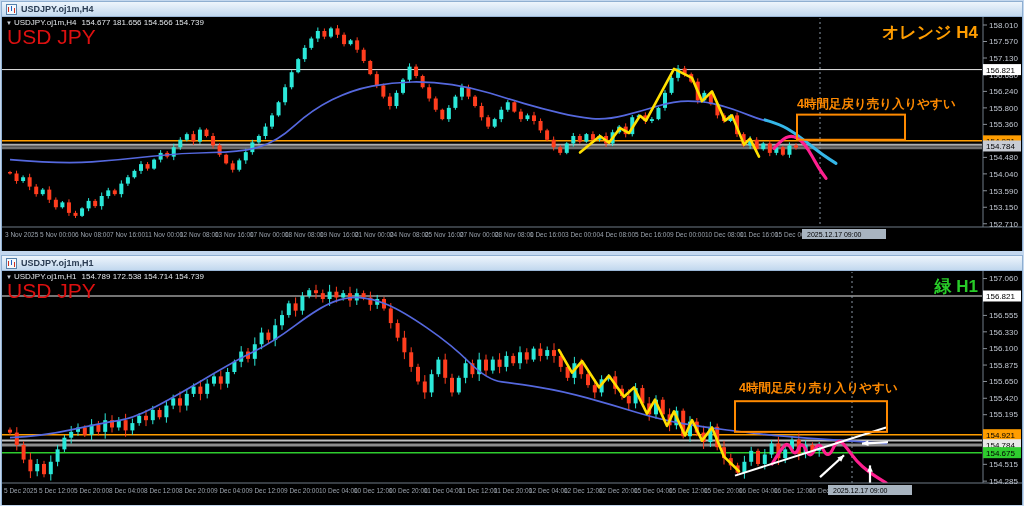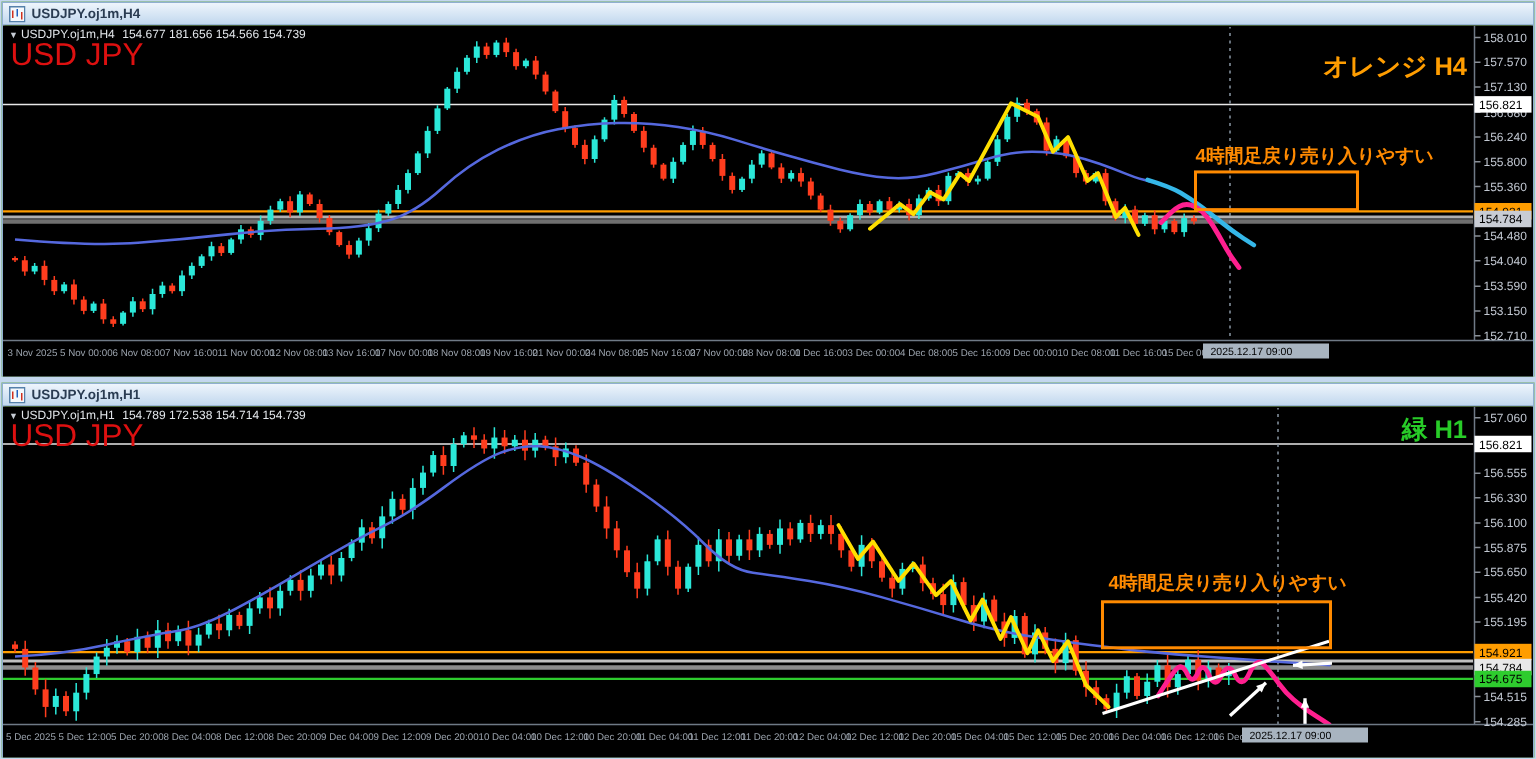--- a/index.html
+++ b/index.html
@@ -1,19 +1,19 @@
 <!DOCTYPE html>
 <html><head>
 <meta charset="utf-8">
 <style>
   html,body{margin:0;padding:0}
   body{width:1024px;height:506px;background:#c3d7ee;overflow:hidden;
        font-family:"Liberation Sans",sans-serif;position:relative}
   .mt-window{position:absolute;left:1px;width:1022px;height:250px;box-sizing:border-box;
-       border:1px solid #8fafd1;background:#84cc16;box-shadow:0 0 0 1px #dce9f7 inset}
+       border:1px solid #8fafd1;background:#14532d;box-shadow:0 0 0 1px #dce9f7 inset}
   .titlebar{height:14px;display:flex;align-items:center;gap:4px;padding:0 4px;
        background:linear-gradient(#eef5fc,#c2d8ee);border-bottom:1px solid #9ab6d6;cursor:default}
   .win-title{font-size:9px;font-weight:bold;color:#2a3c52;white-space:nowrap}
   .chart-area{position:relative;height:234px;background:#000}
   .chart-area svg{position:absolute;left:0;top:0}
   .dataline{position:absolute;top:1px;left:4px;font-size:8px;color:#e2e6ea;white-space:nowrap}
   .dataline .dd{font-size:6px;color:#c6ccd4;margin-right:2px}
   .dataline .ohlc{margin-left:5px}
   .watermark{position:absolute;top:9px;left:5px;font-size:21px;font-weight:normal;color:#dd1010;line-height:1}
   .corner{position:absolute;top:4px;right:44px;font-size:17px;font-weight:bold;white-space:nowrap}
@@ -352,21 +352,21 @@
           <text x="738" y="220" font-size="6.5" fill="#9aa2ac">11 Dec 16:00</text>
           <text x="773" y="220" font-size="6.5" fill="#9aa2ac">15 Dec 00:00</text>
           <text x="808" y="220" font-size="6.5" fill="#9aa2ac">16</text>
           <rect x="800" y="212" width="84" height="10" fill="#a8b4c0"></rect>
           <text x="805" y="219.5" font-size="7" fill="#000">2025.12.17 09:00</text>
         </svg>
       <div class="dataline">
         <span class="dd">▼</span><span>USDJPY.oj1m,H4</span><span class="ohlc">154.677 181.656 154.566 154.739</span>
       </div>
       <div class="watermark" style="color: rgb(221, 16, 16);">USD JPY</div>
-      <div class="corner" style="color: rgb(255, 157, 0); margin-top: 12px;">オレンジ H4</div>
+      <div class="corner" style="color: rgb(255, 157, 0);">オレンジ H4</div>
     </div>
   </section>
 
   <section class="mt-window" style="top:255px">
     <header class="titlebar">
       <span style="display:inline-flex">
         <svg width="11" height="11" viewBox="0 0 11 11">
           <rect x="0.5" y="0.5" width="10" height="10" fill="#f4f8fc" stroke="#5580aa"></rect>
           <line x1="2.5" y1="3" x2="2.5" y2="8" stroke="#d03020"></line>
           <line x1="5.5" y1="2" x2="5.5" y2="7" stroke="#2060c0"></line>

